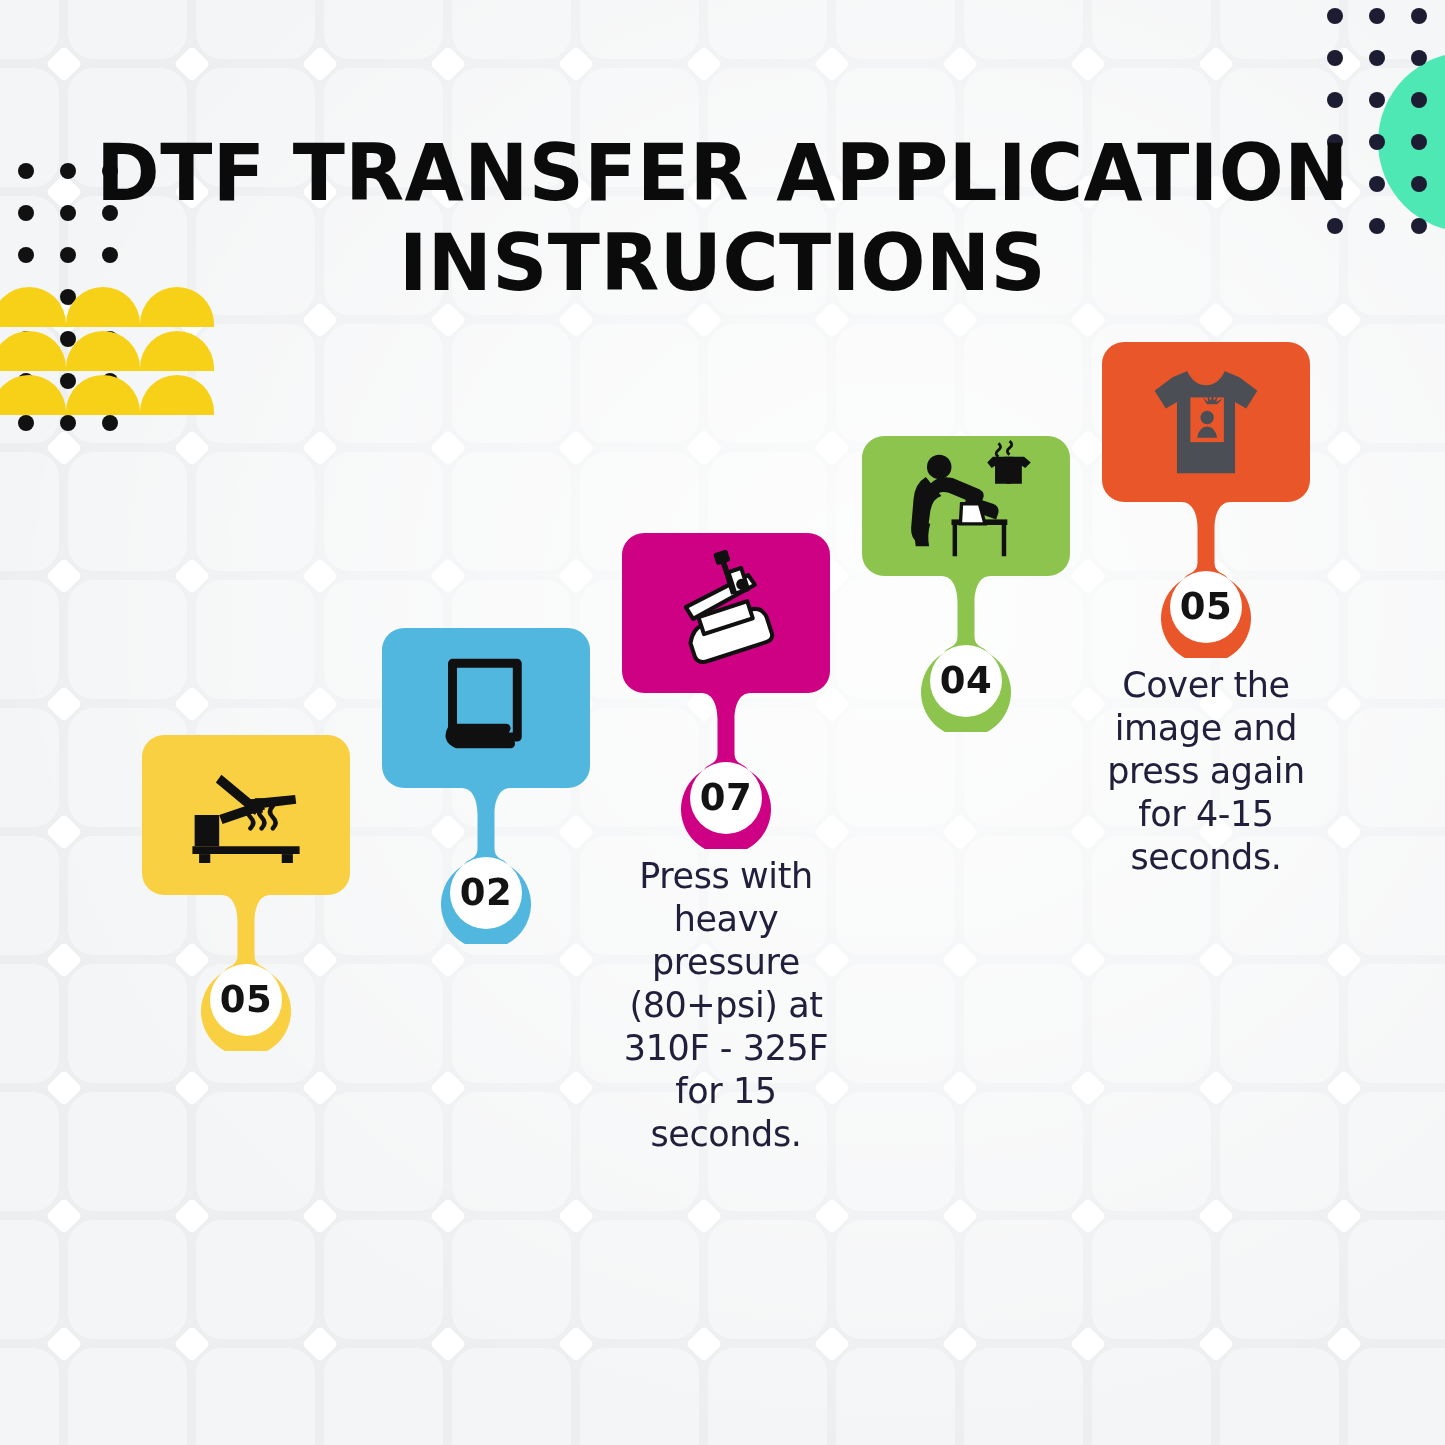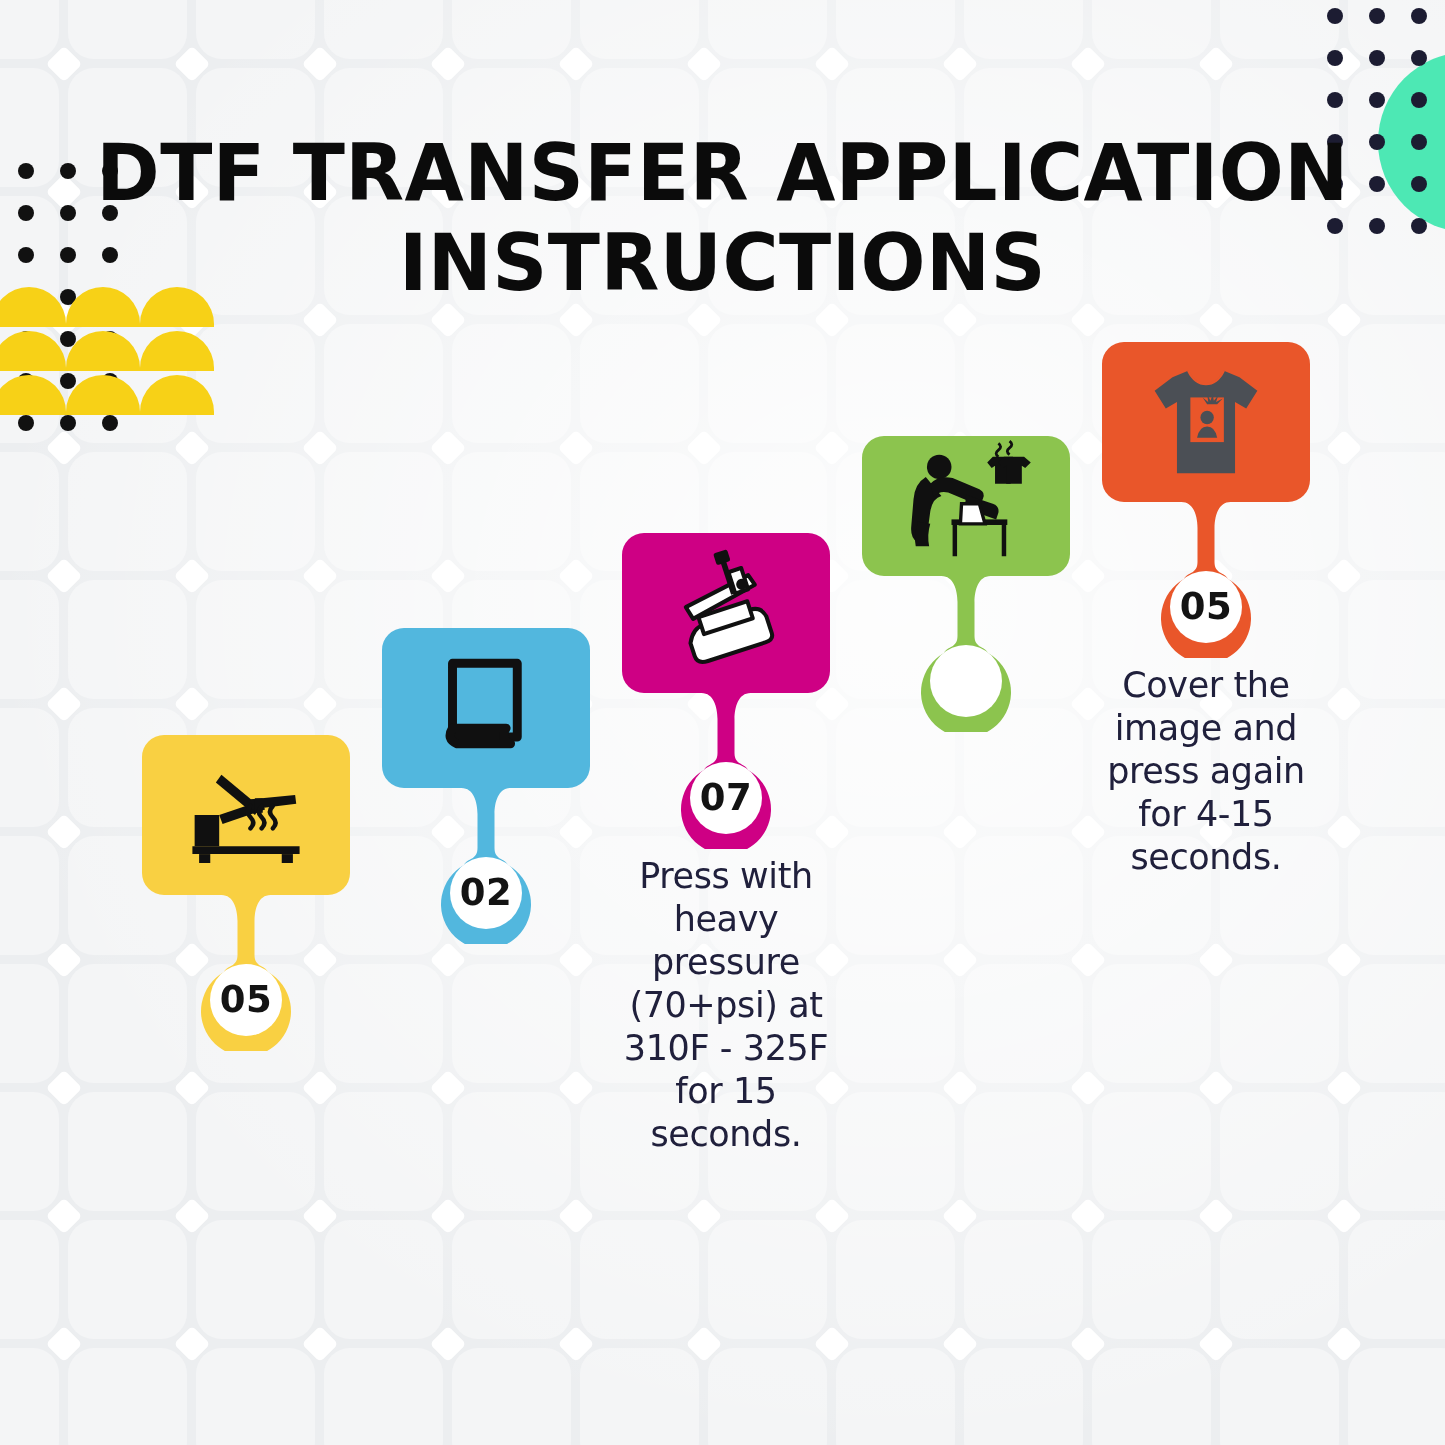--- a/index.html
+++ b/index.html
@@ -511,21 +511,21 @@
         <g fill="#101010">
           <rect x="66" y="6" width="13" height="11" rx="2"></rect>
           <path d="M70 16 h5 v30 h-5 z"></path>
           <circle cx="82" cy="40" r="5"></circle>
         </g>
       </g>
     </svg>
          </div>
          <div class="numlabel" style="top:243px;">07</div>
        </div>
-       <div class="caption">Press with heavy pressure (70+psi) at 310F - 325F for 15 seconds.</div>
+       <div class="caption">Press with heavy pressure (80+psi) at 310F - 325F for 15 seconds.</div>
      </div>
     <div class="step" style="left:842px;top:436px;">
        <div class="pin">
          <svg viewBox="0 0 248 296" height="296" xmlns="http://www.w3.org/2000/svg">
            <path d="M 42 0 H 206 A 22 22 0 0 1 228 22 V 118 A 22 22 0 0 1 206 140 H 148.5 C 136.5 140 132.5 154 132.5 166 V 200 C 132.5 212 142.5 210 146 217 A 45 45 0 1 1 102 217 C 105.5 210 115.5 212 115.5 200 V 166 C 115.5 154 111.5 140 99.5 140 H 42 A 22 22 0 0 1 20 118 V 22 A 22 22 0 0 1 42 0 Z" fill="#8CC44E"></path>
            <circle cx="124" cy="245" r="36" fill="#ffffff"></circle>
          </svg>
          <div class="iconbox" style="top:3px;height:134px;">
 
     <svg viewBox="0 0 120 120">
@@ -543,20 +543,21 @@
       <g fill="#101010">
         <path d="M84 16 h18 l6 5 -5 5 -3 -2 v16 h-14 v-16 l-3 2 -4 -5 z"></path>
         <path d="M100 14 h18 l6 5 -5 5 -3 -2 v16 h-14 v-16 l-3 2 -4 -5 z" transform="translate(-6,2)"></path>
       </g>
       <g fill="none" stroke="#101010" stroke-width="2.5">
         <path d="M89 4 q4 3 0 6 q-4 3 0 6"></path>
         <path d="M99 2 q4 3 0 6 q-4 3 0 6"></path>
       </g>
     </svg>
          </div>
+         <div class="numlabel" style="top:223px;">04</div>
        </div>
      </div>
     <div class="step" style="left:1082px;top:342px;">
        <div class="pin">
          <svg viewBox="0 0 248 316" height="316" xmlns="http://www.w3.org/2000/svg">
            <path d="M 42 0 H 206 A 22 22 0 0 1 228 22 V 138 A 22 22 0 0 1 206 160 H 148.5 C 136.5 160 132.5 174 132.5 186 V 220 C 132.5 232 142.5 230 146 237 A 45 45 0 1 1 102 237 C 105.5 230 115.5 232 115.5 220 V 186 C 115.5 174 111.5 160 99.5 160 H 42 A 22 22 0 0 1 20 138 V 22 A 22 22 0 0 1 42 0 Z" fill="#E9562A"></path>
            <circle cx="124" cy="265" r="36" fill="#ffffff"></circle>
          </svg>
          <div class="iconbox" style="top:13px;height:134px;">
 

